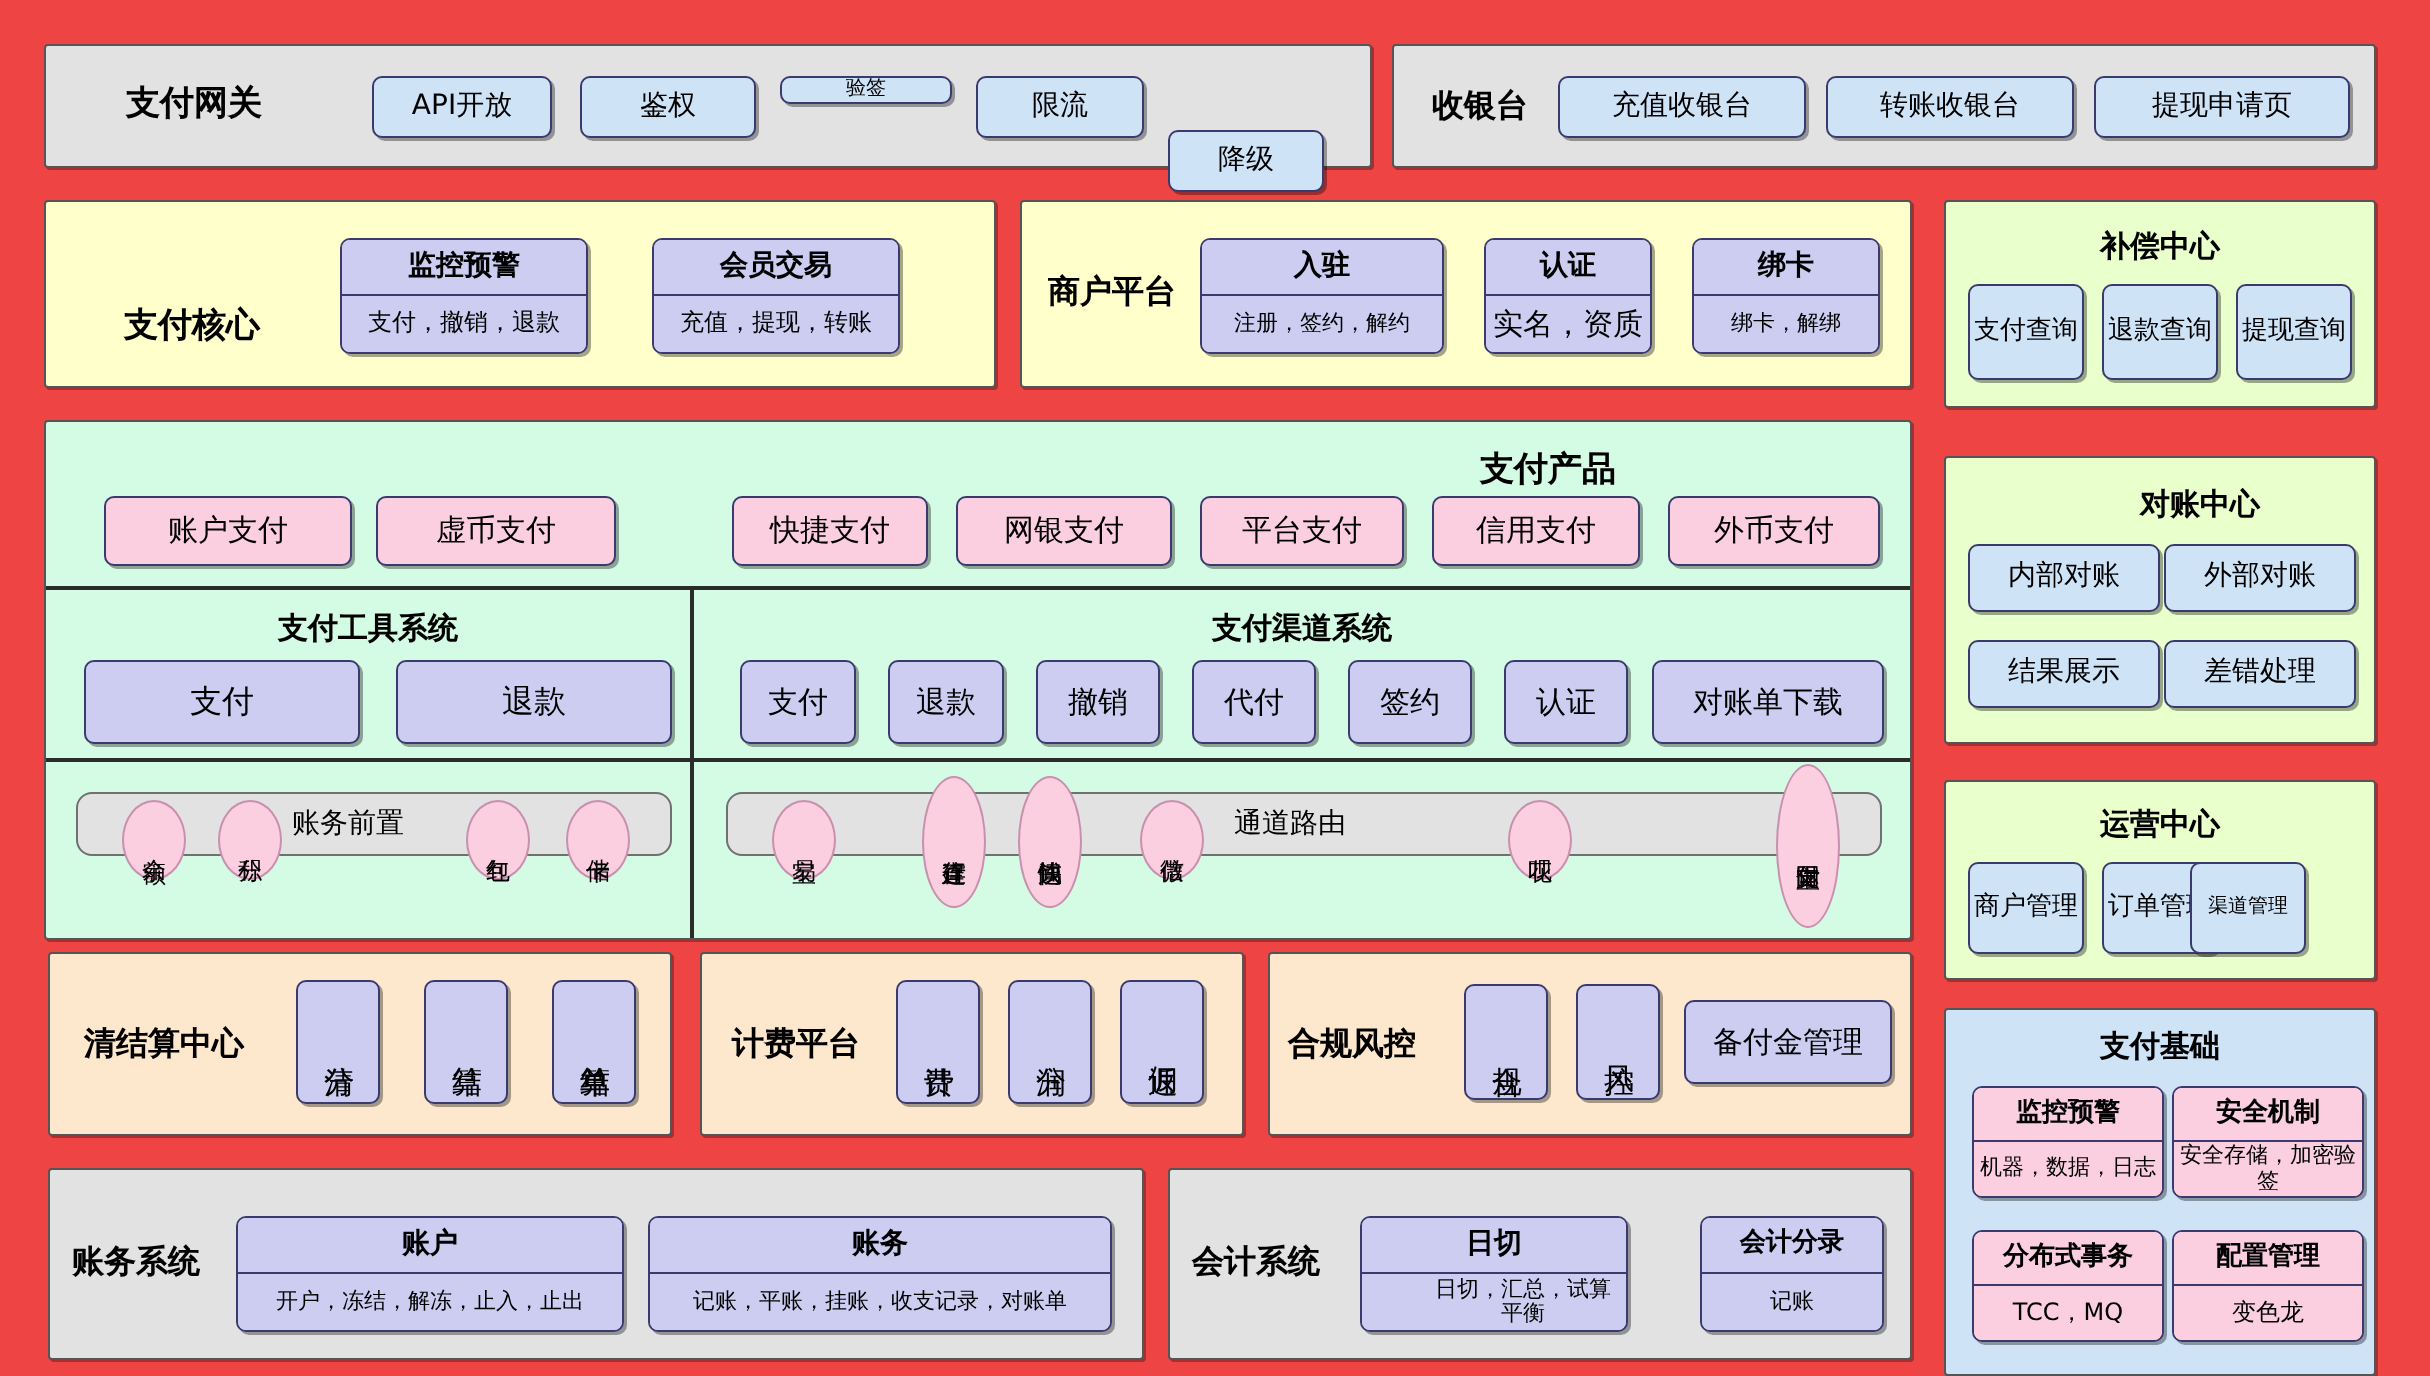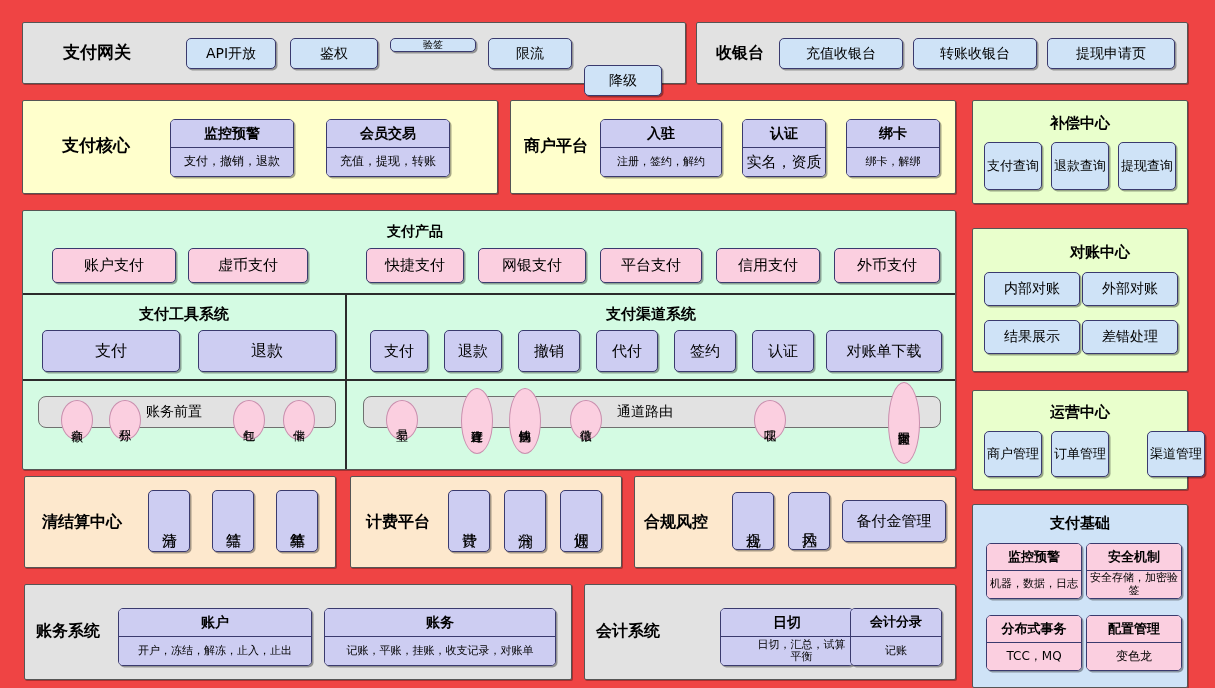--- a/index.html
+++ b/index.html
@@ -158,21 +158,21 @@
   <div class="node blue" style="left:584px; top:38px; width:78px; height:31px; font-size:14px;margin-top:27px;">降级</div>
 
   <div class="panel grey" style="left:696px; top:22px; width:492px; height:62px;"></div>
   <div class="side-label" style="left:716px; top:44px; font-size:16px;">收银台</div>
 
   <div class="node blue" style="left:779px; top:38px; width:124px; height:31px; font-size:14px;">充值收银台</div>
   <div class="node blue" style="left:913px; top:38px; width:124px; height:31px; font-size:14px;">转账收银台</div>
   <div class="node blue" style="left:1047px; top:38px; width:128px; height:31px; font-size:14px;">提现申请页</div>
 
   <div class="panel yellow" style="left:22px; top:100px; width:476px; height:94px;"></div>
-  <div class="side-label" style="left:62px; top:136px; font-size:17px;">支付核心</div>
+  <div class="side-label" style="left:62px; top:154px; font-size:17px;">支付核心</div>
 
   <div class="node2 purple" style="left:170px; top:119px; width:124px; height:58px;">
     <div class="t" style="font-size:14px;">监控预警</div>
     <div class="d" style="font-size:12px;">支付，撤销，退款</div>
   </div>
   <div class="node2 purple" style="left:326px; top:119px; width:124px; height:58px;">
     <div class="t" style="font-size:14px;">会员交易</div>
     <div class="d" style="font-size:12px;">充值，提现，转账</div>
   </div>
 
@@ -191,21 +191,21 @@
     <div class="t" style="font-size:14px;">绑卡</div>
     <div class="d" style="font-size:11px;">绑卡，解绑</div>
   </div>
 
   <div class="panel mint" style="left:22px; top:210px; width:934px; height:260px;"></div>
 
   <div class="hrule" style="left:23px; top:293px; width:932px; height:2px;"></div>
   <div class="hrule" style="left:23px; top:379px; width:932px; height:2px;"></div>
   <div class="vrule" style="left:345px; top:294px; width:2px; height:175px;"></div>
 
-  <div class="center-label" style="left:22px; width:786px; top:223px; font-size:14px;">支付产品</div>
+  <div class="center-label" style="left:22px; width:786px; top:223px; font-size:17px;text-align:right;">支付产品</div>
 
   <div class="node pink" style="left:52px; top:248px; width:124px; height:35px; font-size:15px;">账户支付</div>
   <div class="node pink" style="left:188px; top:248px; width:120px; height:35px; font-size:15px;">虚币支付</div>
 
   <div class="node pink" style="left:366px; top:248px; width:98px; height:35px; font-size:15px;">快捷支付</div>
   <div class="node pink" style="left:478px; top:248px; width:108px; height:35px; font-size:15px;">网银支付</div>
   <div class="node pink" style="left:716px; top:248px; width:104px; height:35px; font-size:15px;">信用支付</div>
   <div class="node pink" style="left:600px; top:248px; width:102px; height:35px; font-size:15px;">平台支付</div>
   <div class="node pink" style="left:834px; top:248px; width:106px; height:35px; font-size:15px;">外币支付</div>
 
@@ -284,21 +284,21 @@
     <div class="t" style="font-size:14px;">账户</div>
     <div class="d" style="font-size:11px;">开户，冻结，解冻，止入，止出</div>
   </div>
   <div class="node2 purple" style="left:324px; top:608px; width:232px; height:58px;">
     <div class="t" style="font-size:14px;">账务</div>
     <div class="d" style="font-size:11px;">记账，平账，挂账，收支记录，对账单</div>
   </div>
 
   <div class="panel grey" style="left:584px; top:584px; width:372px; height:96px;"></div>
   <div class="side-label" style="left:596px; top:622px; font-size:16px;">会计系统</div>
-  <div class="node2 purple" style="left:680px; top:608px; width:134px; height:58px;margin-left:40px;">
+  <div class="node2 purple" style="left:680px; top:608px; width:134px; height:58px;">
     <div class="t" style="font-size:14px;">日切</div>
     <div class="d" style="font-size:11px;padding-left:32px;">日切，汇总，试算平衡</div>
   </div>
   <div class="node2 purple" style="left:850px; top:608px; width:92px; height:58px;">
     <div class="t" style="font-size:13px;">会计分录</div>
     <div class="d" style="font-size:11px;">记账</div>
   </div>
 
   <div class="panel ltgrn" style="left:972px; top:100px; width:216px; height:104px;"></div>
   <div class="center-label" style="left:972px; width:216px; top:114px; font-size:15px;">补偿中心</div>
@@ -310,21 +310,21 @@
   <div class="center-label" style="left:972px; width:216px; top:243px; font-size:15px;padding-left:40px;">对账中心</div>
   <div class="node blue" style="left:984px; top:272px; width:96px; height:34px; font-size:14px;">内部对账</div>
   <div class="node blue" style="left:1082px; top:272px; width:96px; height:34px; font-size:14px;">外部对账</div>
   <div class="node blue" style="left:984px; top:320px; width:96px; height:34px; font-size:14px;">结果展示</div>
   <div class="node blue" style="left:1082px; top:320px; width:96px; height:34px; font-size:14px;">差错处理</div>
 
   <div class="panel ltgrn" style="left:972px; top:390px; width:216px; height:100px;"></div>
   <div class="center-label" style="left:972px; width:216px; top:403px; font-size:15px;">运营中心</div>
   <div class="node blue" style="left:984px; top:431px; width:58px; height:46px; font-size:13px;">商户管理</div>
   <div class="node blue" style="left:1051px; top:431px; width:58px; height:46px; font-size:13px;">订单管理</div>
-  <div class="node blue" style="left:1147px; top:431px; width:58px; height:46px; font-size:13px;">渠道管理</div>
+  <div class="node blue" style="left:1095px; top:431px; width:58px; height:46px; font-size:10px;">渠道管理</div>
 
   <div class="panel ltblue" style="left:972px; top:504px; width:216px; height:184px;"></div>
   <div class="center-label" style="left:972px; width:216px; top:514px; font-size:15px;">支付基础</div>
 
   <div class="node2 pink" style="left:986px; top:543px; width:96px; height:56px;">
     <div class="t" style="font-size:13px;">监控预警</div>
     <div class="d" style="font-size:11px;">机器，数据，日志</div>
   </div>
   <div class="node2 pink" style="left:1086px; top:543px; width:96px; height:56px;">
     <div class="t" style="font-size:13px;">安全机制</div>

